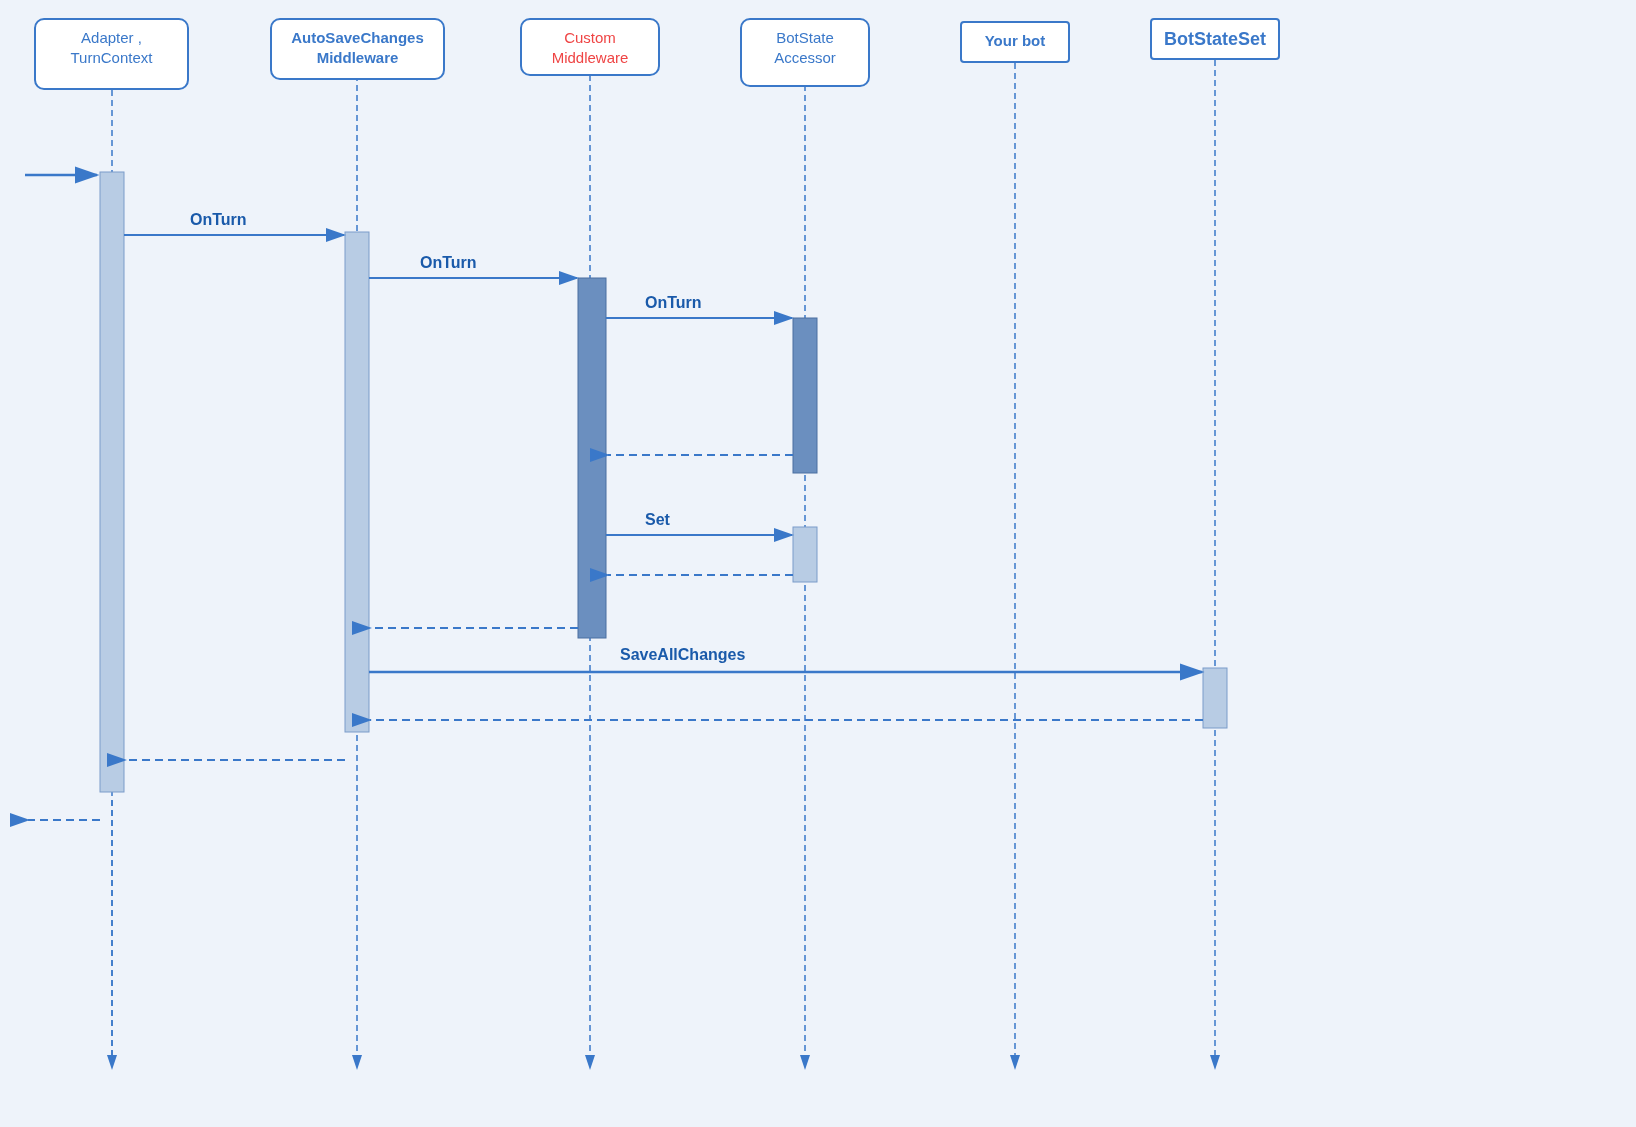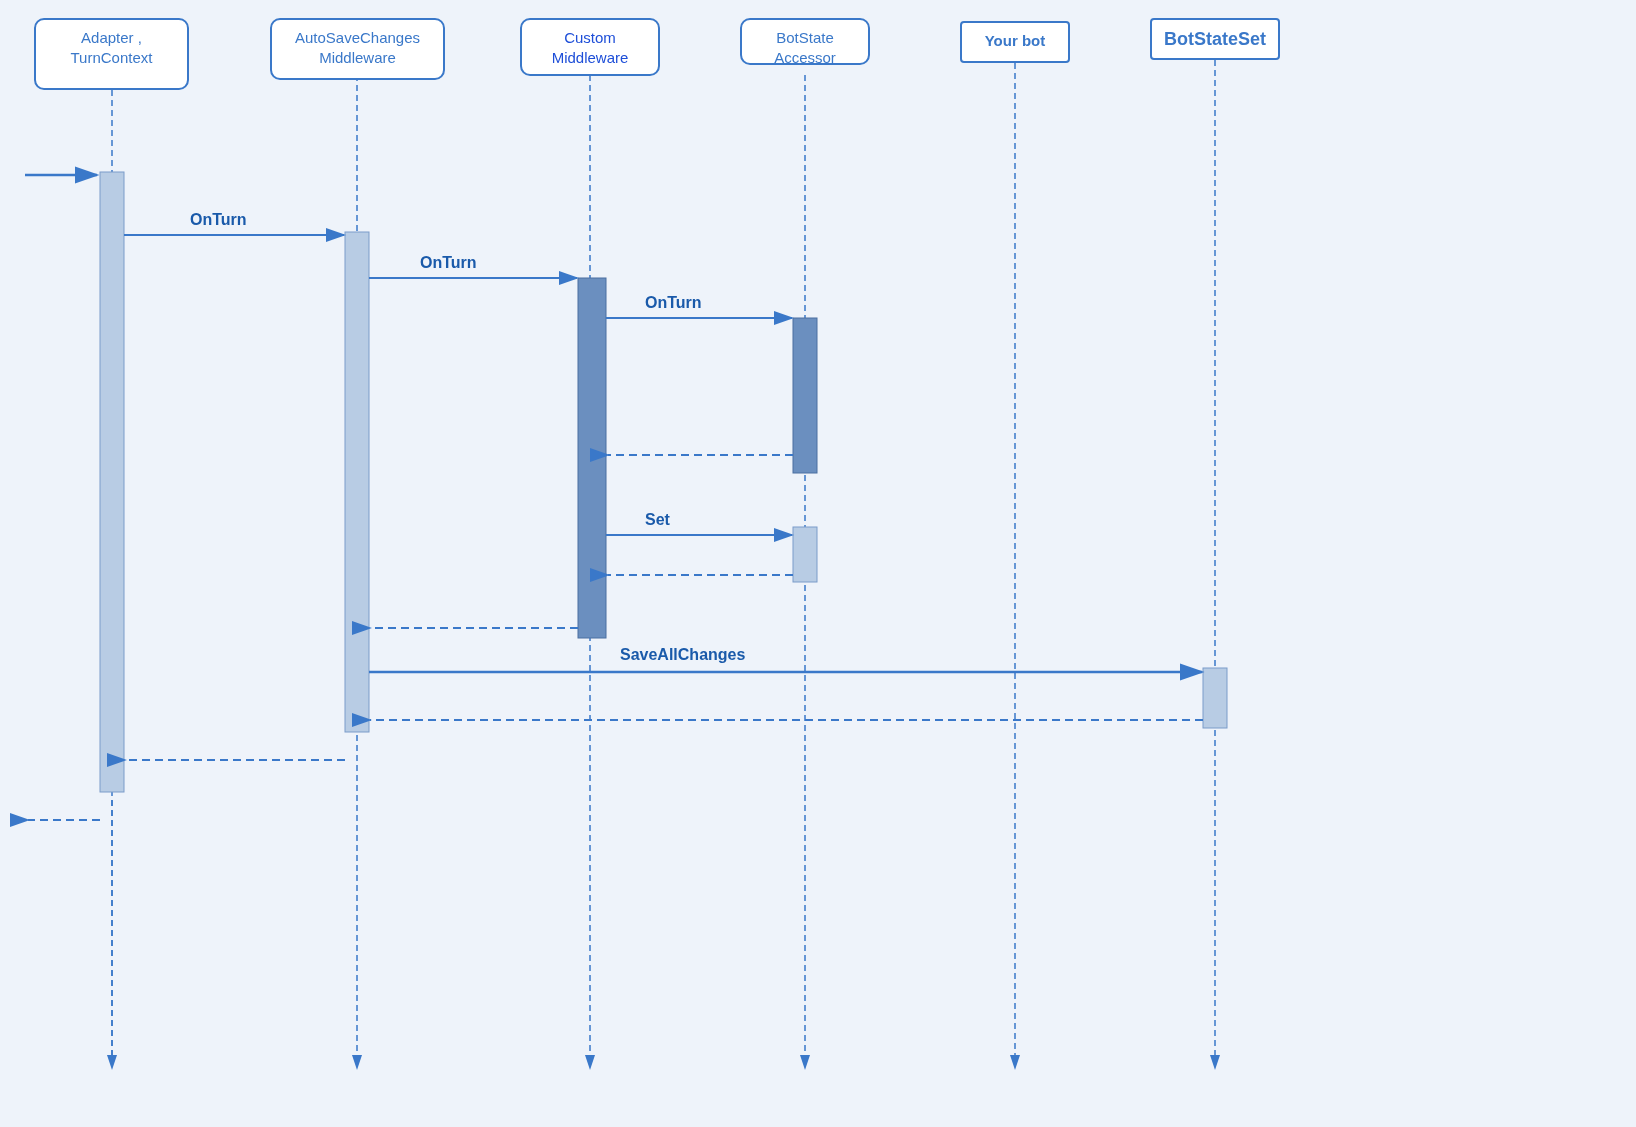--- a/index.html
+++ b/index.html
@@ -117,31 +117,31 @@
     <polygon points="800,1055 805,1070 810,1055" fill="#3a78c9"></polygon>
     <polygon points="1010,1055 1015,1070 1020,1055" fill="#3a78c9"></polygon>
     <polygon points="1210,1055 1215,1070 1220,1055" fill="#3a78c9"></polygon>
   </svg>
 
   <div class="actor-box" style="left:34px; top:18px; width:155px; height:72px;">
     <span style="white-space:pre-line; font-size:15px; color:#3a78c9;">Adapter ,
 TurnContext</span>
   </div>
 
-  <div class="actor-box" style="left:270px; top:18px; width:175px; height:62px;">
+  <div class="actor-box" style="left:270px; top:18px; width:175px; height:62px;font-weight:bold;">
     <span style="white-space:pre-line; font-size:15px; color:#3a78c9;">AutoSaveChanges
 Middleware</span>
   </div>
 
   <div class="actor-box" style="left:520px; top:18px; width:140px; height:58px;">
-    <span style="white-space:pre-line; font-size:15px; color:#1d4ed8;">Custom
+    <span style="white-space:pre-line; font-size:15px; color:#ef4444;">Custom
 Middleware</span>
   </div>
 
-  <div class="actor-box" style="left:740px; top:18px; width:130px; height:47px;">
+  <div class="actor-box" style="left:740px; top:18px; width:130px; height:69px;">
     <span style="white-space:pre-line; font-size:15px; color:#3a78c9;">BotState
 Accessor</span>
   </div>
 
   <div class="actor-box no-round" style="left:960px; top:21px; width:110px; height:42px;">
     <span style="font-size:15px; color:#3a78c9;">Your bot</span>
   </div>
 
   <div class="actor-box no-round" style="left:1150px; top:18px; width:130px; height:42px;">
     <span style="font-size:18px; color:#3a78c9;">BotStateSet</span>

